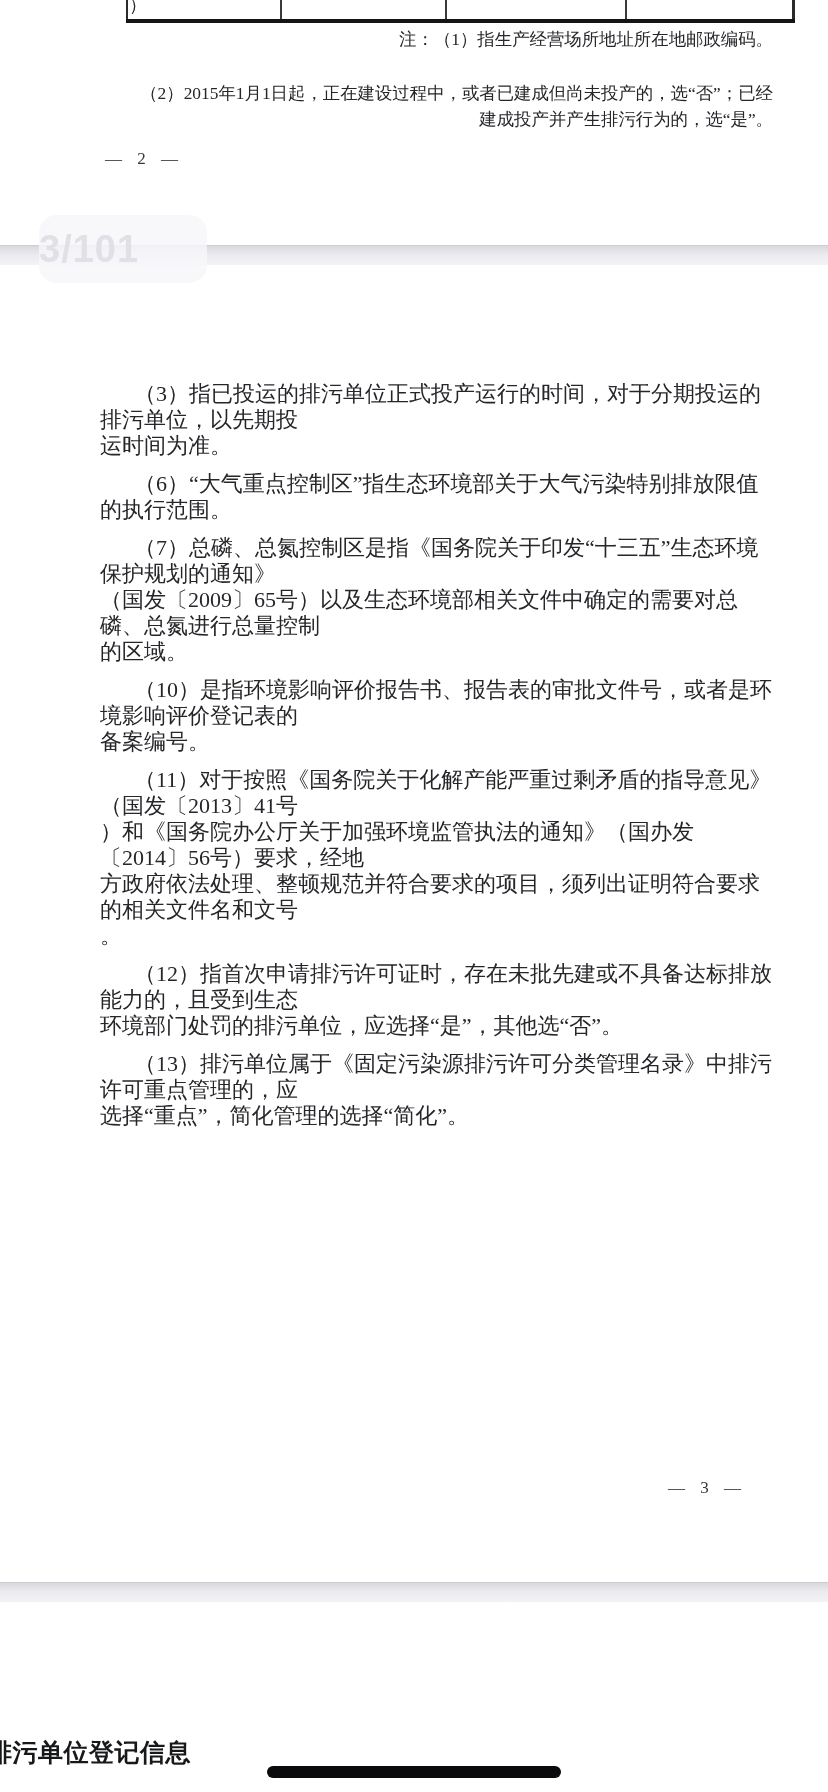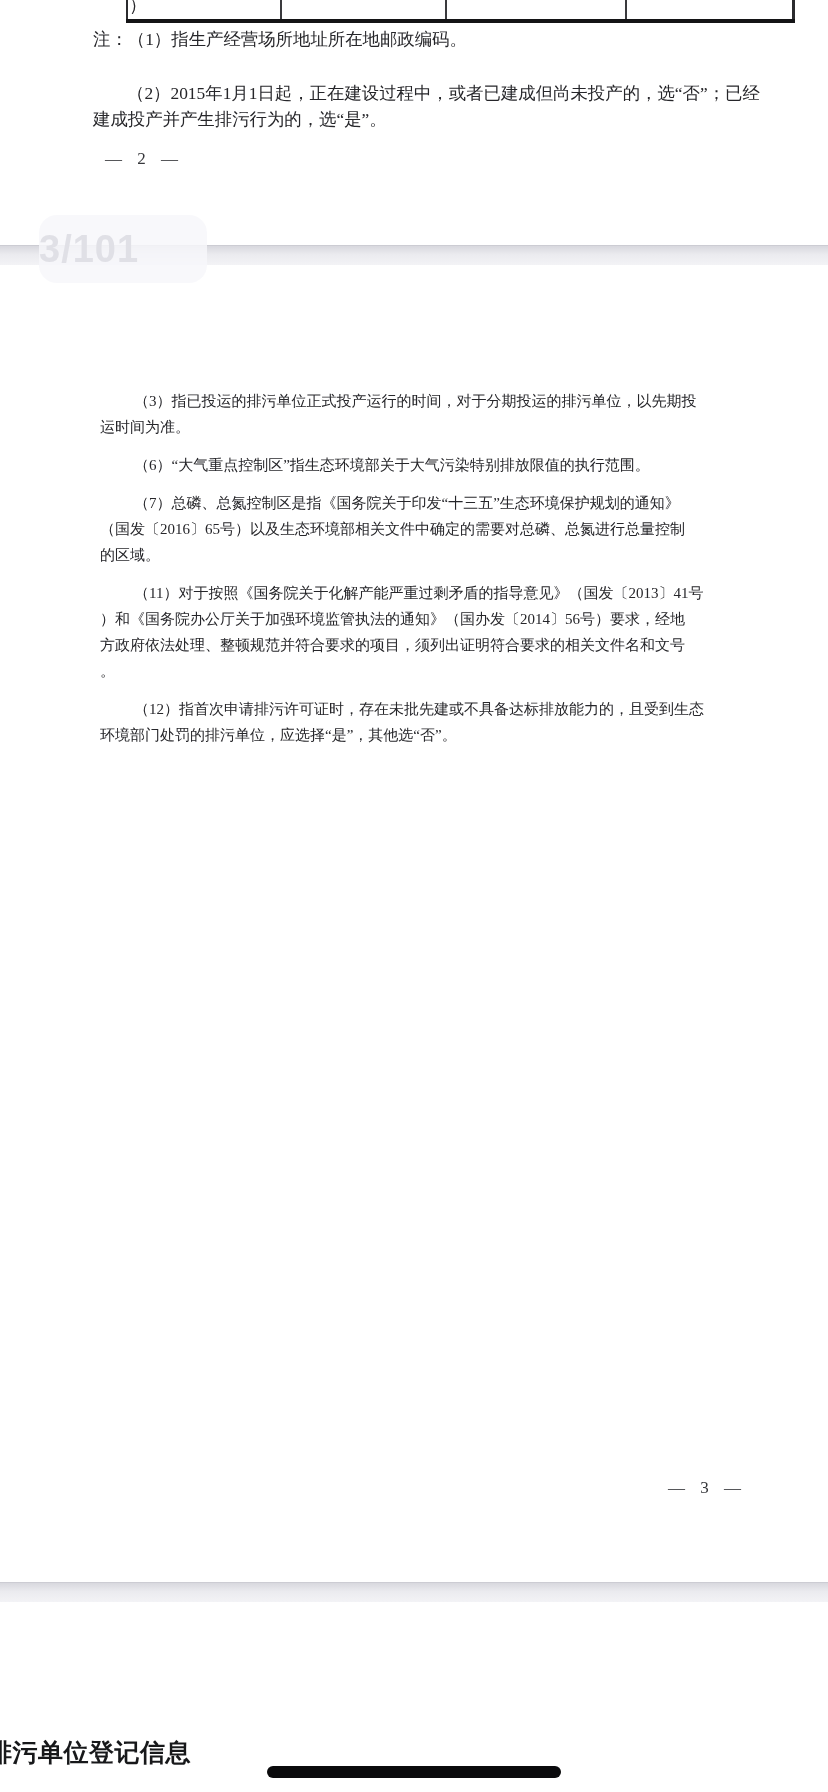--- a/index.html
+++ b/index.html
@@ -11,22 +11,22 @@
     font-family:"Liberation Serif","DejaVu Serif",serif;
     color:#26262a;
   }
   
   .table-frag{position:absolute;left:126px;top:0;width:669px;height:20px;}
   .table-frag .vline{position:absolute;top:0;bottom:0;background:#2b2b2e;width:2px;}
   .table-frag .vline.thin{width:1.5px;background:#3a3a3e;}
   .table-frag .hline{position:absolute;left:0;right:0;bottom:-3px;height:4px;background:#141416;}
   .table-frag .cell-char{position:absolute;left:3px;top:-7px;font-size:18px;color:#26262a;}
   
-  .doc-line{position:absolute;font-size:17.4px;line-height:26px;white-space:pre-line;}
-  .note-block{white-space:pre-line;text-indent:34px;margin:9px 0 12px 0;font-size:15px;line-height:26px;}
+  .doc-line{position:absolute;font-size:17.4px;line-height:26px;white-space:pre-line;text-align:right;}
+  .note-block{white-space:pre-line;text-indent:34px;margin:2px 0 12px 0;font-size:22px;line-height:26px;}
   .page-number{position:absolute;font-size:17px;color:#37383c;word-spacing:9px;letter-spacing:1px;}
   
   .page-band{
     position:absolute;left:0;width:828px;height:19px;
     background:linear-gradient(180deg,#d8d8de 0%,#ebebef 45%,#f3f3f6 100%);
     border-top:1px solid #ccccd3;
   }
   
   .page-badge{
     position:absolute;left:39px;top:215px;width:168px;height:68px;
@@ -83,28 +83,32 @@
   <div class="page-badge">
     <span class="badge-text">3/101</span>
   </div>
 
   <div>
     <div class="notes-flow">
       <p class="note-block">（3）指已投运的排污单位正式投产运行的时间，对于分期投运的排污单位，以先期投
 运时间为准。</p>
       <p class="note-block">（6）“大气重点控制区”指生态环境部关于大气污染特别排放限值的执行范围。</p>
       <p class="note-block">（7）总磷、总氮控制区是指《国务院关于印发“十三五”生态环境保护规划的通知》
-（国发〔2016〕65号）以及生态环境部相关文件中确定的需要对总磷、总氮进行总量控制
+（国发〔2009〕65号）以及生态环境部相关文件中确定的需要对总磷、总氮进行总量控制
 的区域。</p>
+      <p class="note-block">（10）是指环境影响评价报告书、报告表的审批文件号，或者是环境影响评价登记表的
+备案编号。</p>
       <p class="note-block">（11）对于按照《国务院关于化解产能严重过剩矛盾的指导意见》（国发〔2013〕41号
 ）和《国务院办公厅关于加强环境监管执法的通知》（国办发〔2014〕56号）要求，经地
 方政府依法处理、整顿规范并符合要求的项目，须列出证明符合要求的相关文件名和文号
 。</p>
       <p class="note-block">（12）指首次申请排污许可证时，存在未批先建或不具备达标排放能力的，且受到生态
 环境部门处罚的排污单位，应选择“是”，其他选“否”。</p>
+      <p class="note-block">（13）排污单位属于《固定污染源排污许可分类管理名录》中排污许可重点管理的，应
+选择“重点”，简化管理的选择“简化”。</p>
     </div>
 
     <div class="page-number" style="left:668px;top:1478px;">— 3 —</div>
   </div>
 
   <div class="page-band" style="top:1582px;"></div>
 
   <div>
     <div class="bottom-title">排污单位登记信息</div>
     <div class="home-indicator"></div>

